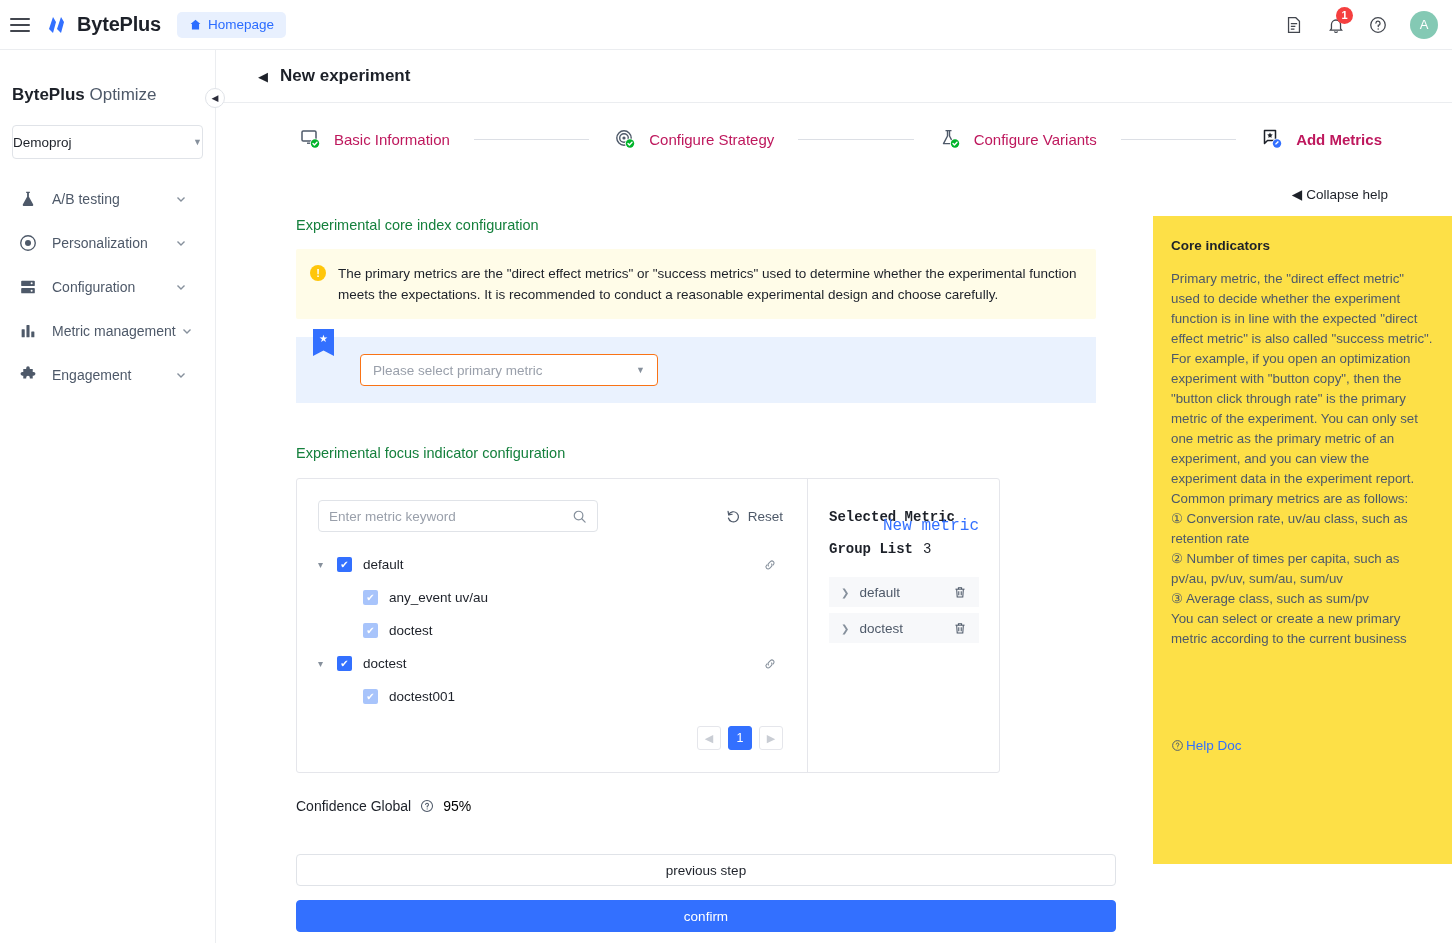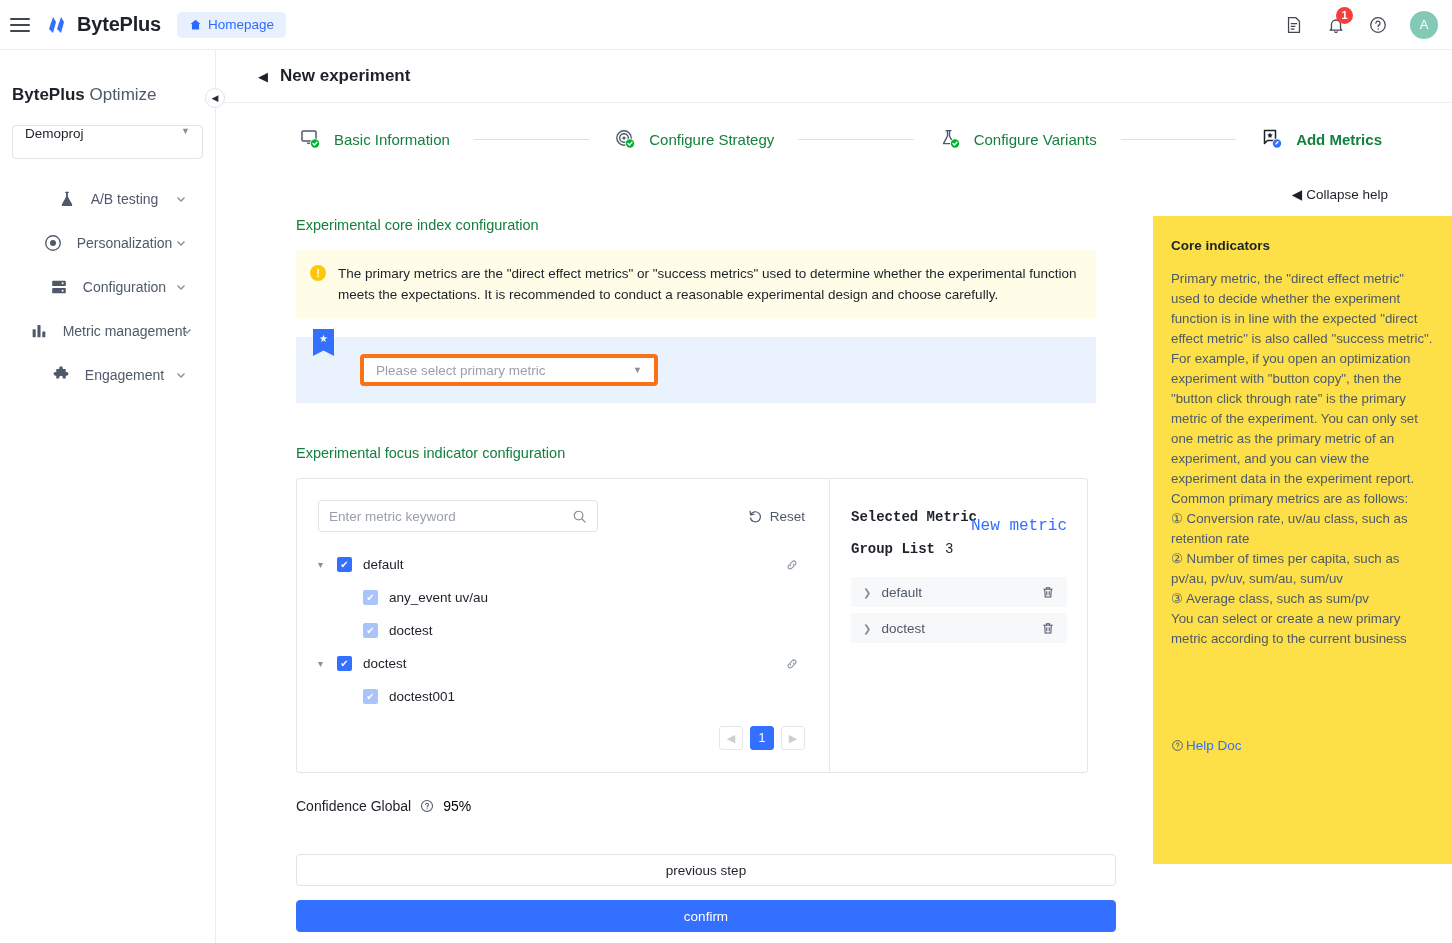--- a/index.html
+++ b/index.html
@@ -72,33 +72,33 @@
     border-right: 1px solid #ebedf0;
   }
   .sb-title { margin: 35px 0 0 12px; font-size: 17px; color: #4e5969; }
   .sb-title b { font-weight: 700; color: #1d2129; }
 
   .proj-select {
     margin: 20px 12px 0 12px;
     height: 34px;
     border: 1px solid #e0e3e8;
     border-radius: 4px;
-    display: flex; 
-    padding: 0 12px;
+    display: flex; align-items: center;
+    padding: 0 0;
     font-size: 13.5px; color: #1d2129;
     cursor: pointer;
   }
   .proj-select .caret { margin-left: auto; color: #86909c; font-size: 9px; }
 
   .nav { margin-top: 18px; }
   .nav-item {
     height: 44px;
     display: flex; align-items: center;
     padding: 0 18px 0 18px;
-    cursor: pointer; position: relative; justify-content: center;
+    cursor: pointer; position: relative;
   }
   .nav-ico { width: 20px; height: 20px; color: #4e5969; flex: 0 0 20px; }
   .nav-label { margin-left: 14px; font-size: 14px; color: #4e5969; white-space: nowrap; }
   .nav-chev { position: absolute; right: 28px; color: #86909c; }
 
   .collapse-handle {
     position: absolute; top: 88px; left: 205px;
     width: 20px; height: 20px; border-radius: 50%;
     background: #fff; border: 1px solid #e0e3e8;
     display: flex; align-items: center; justify-content: center;
@@ -119,21 +119,21 @@
 
   
   .stepper {
     position: absolute; top: 103px; left: 216px;
     width: 1236px; height: 72px;
     display: flex; align-items: center;
     padding: 0 70px 0 82px;
   }
   .step { display: flex; align-items: center; gap: 12px; flex: 0 0 auto; }
   .step-ico { width: 24px; height: 24px; position: relative; }
-  .step-label { font-size: 15px; color: #15803d; white-space: nowrap; }
+  .step-label { font-size: 15px; color: #be185d; white-space: nowrap; }
   .step-label.active { font-weight: 700; }
   .step-line { flex: 1 1 auto; height: 1px; background: #dcdfe5; margin: 0 24px; }
 
   
   .main {
     position: absolute; top: 175px; left: 216px;
     width: 1236px; height: 768px;
     background: #fff;
   }
   .content { position: absolute; left: 80px; top: 0; width: 820px; }
@@ -166,30 +166,30 @@
     width: 21px; height: 27px;
     background: #3370ff;
     clip-path: polygon(0 0, 100% 0, 100% 100%, 50% 80%, 0 100%);
     display: flex; align-items: flex-start; justify-content: center;
     padding-top: 4px;
     color: #fff; font-size: 10px;
   }
   .metric-select {
     position: absolute; left: 64px; top: 17px;
     width: 298px; height: 32px;
-    background: #fff; border: 4px solid #f97316; border-radius: 4px;
+    background: #fff; border: 1px solid #f97316; border-radius: 4px;
     display: flex; align-items: center; padding: 0 12px;
     font-size: 13.5px; color: #9aa0ab; cursor: pointer;
   }
   .metric-select .caret { margin-left: auto; color: #86909c; font-size: 9px; }
 
   
   .focus-card {
     margin-top: 17px;
-    width: 792px; height: 295px;
+    width: 704px; height: 295px;
     border: 1px solid #e5e6eb;
     border-radius: 3px;
     display: flex;
   }
   .focus-left { width: 533px; border-right: 1px solid #e5e6eb; position: relative; }
   .focus-right { flex: 1; position: relative; }
 
   .search-row { display: flex; align-items: center; padding: 21px 24px 0 21px; }
   .search-input {
     width: 280px; height: 32px;

